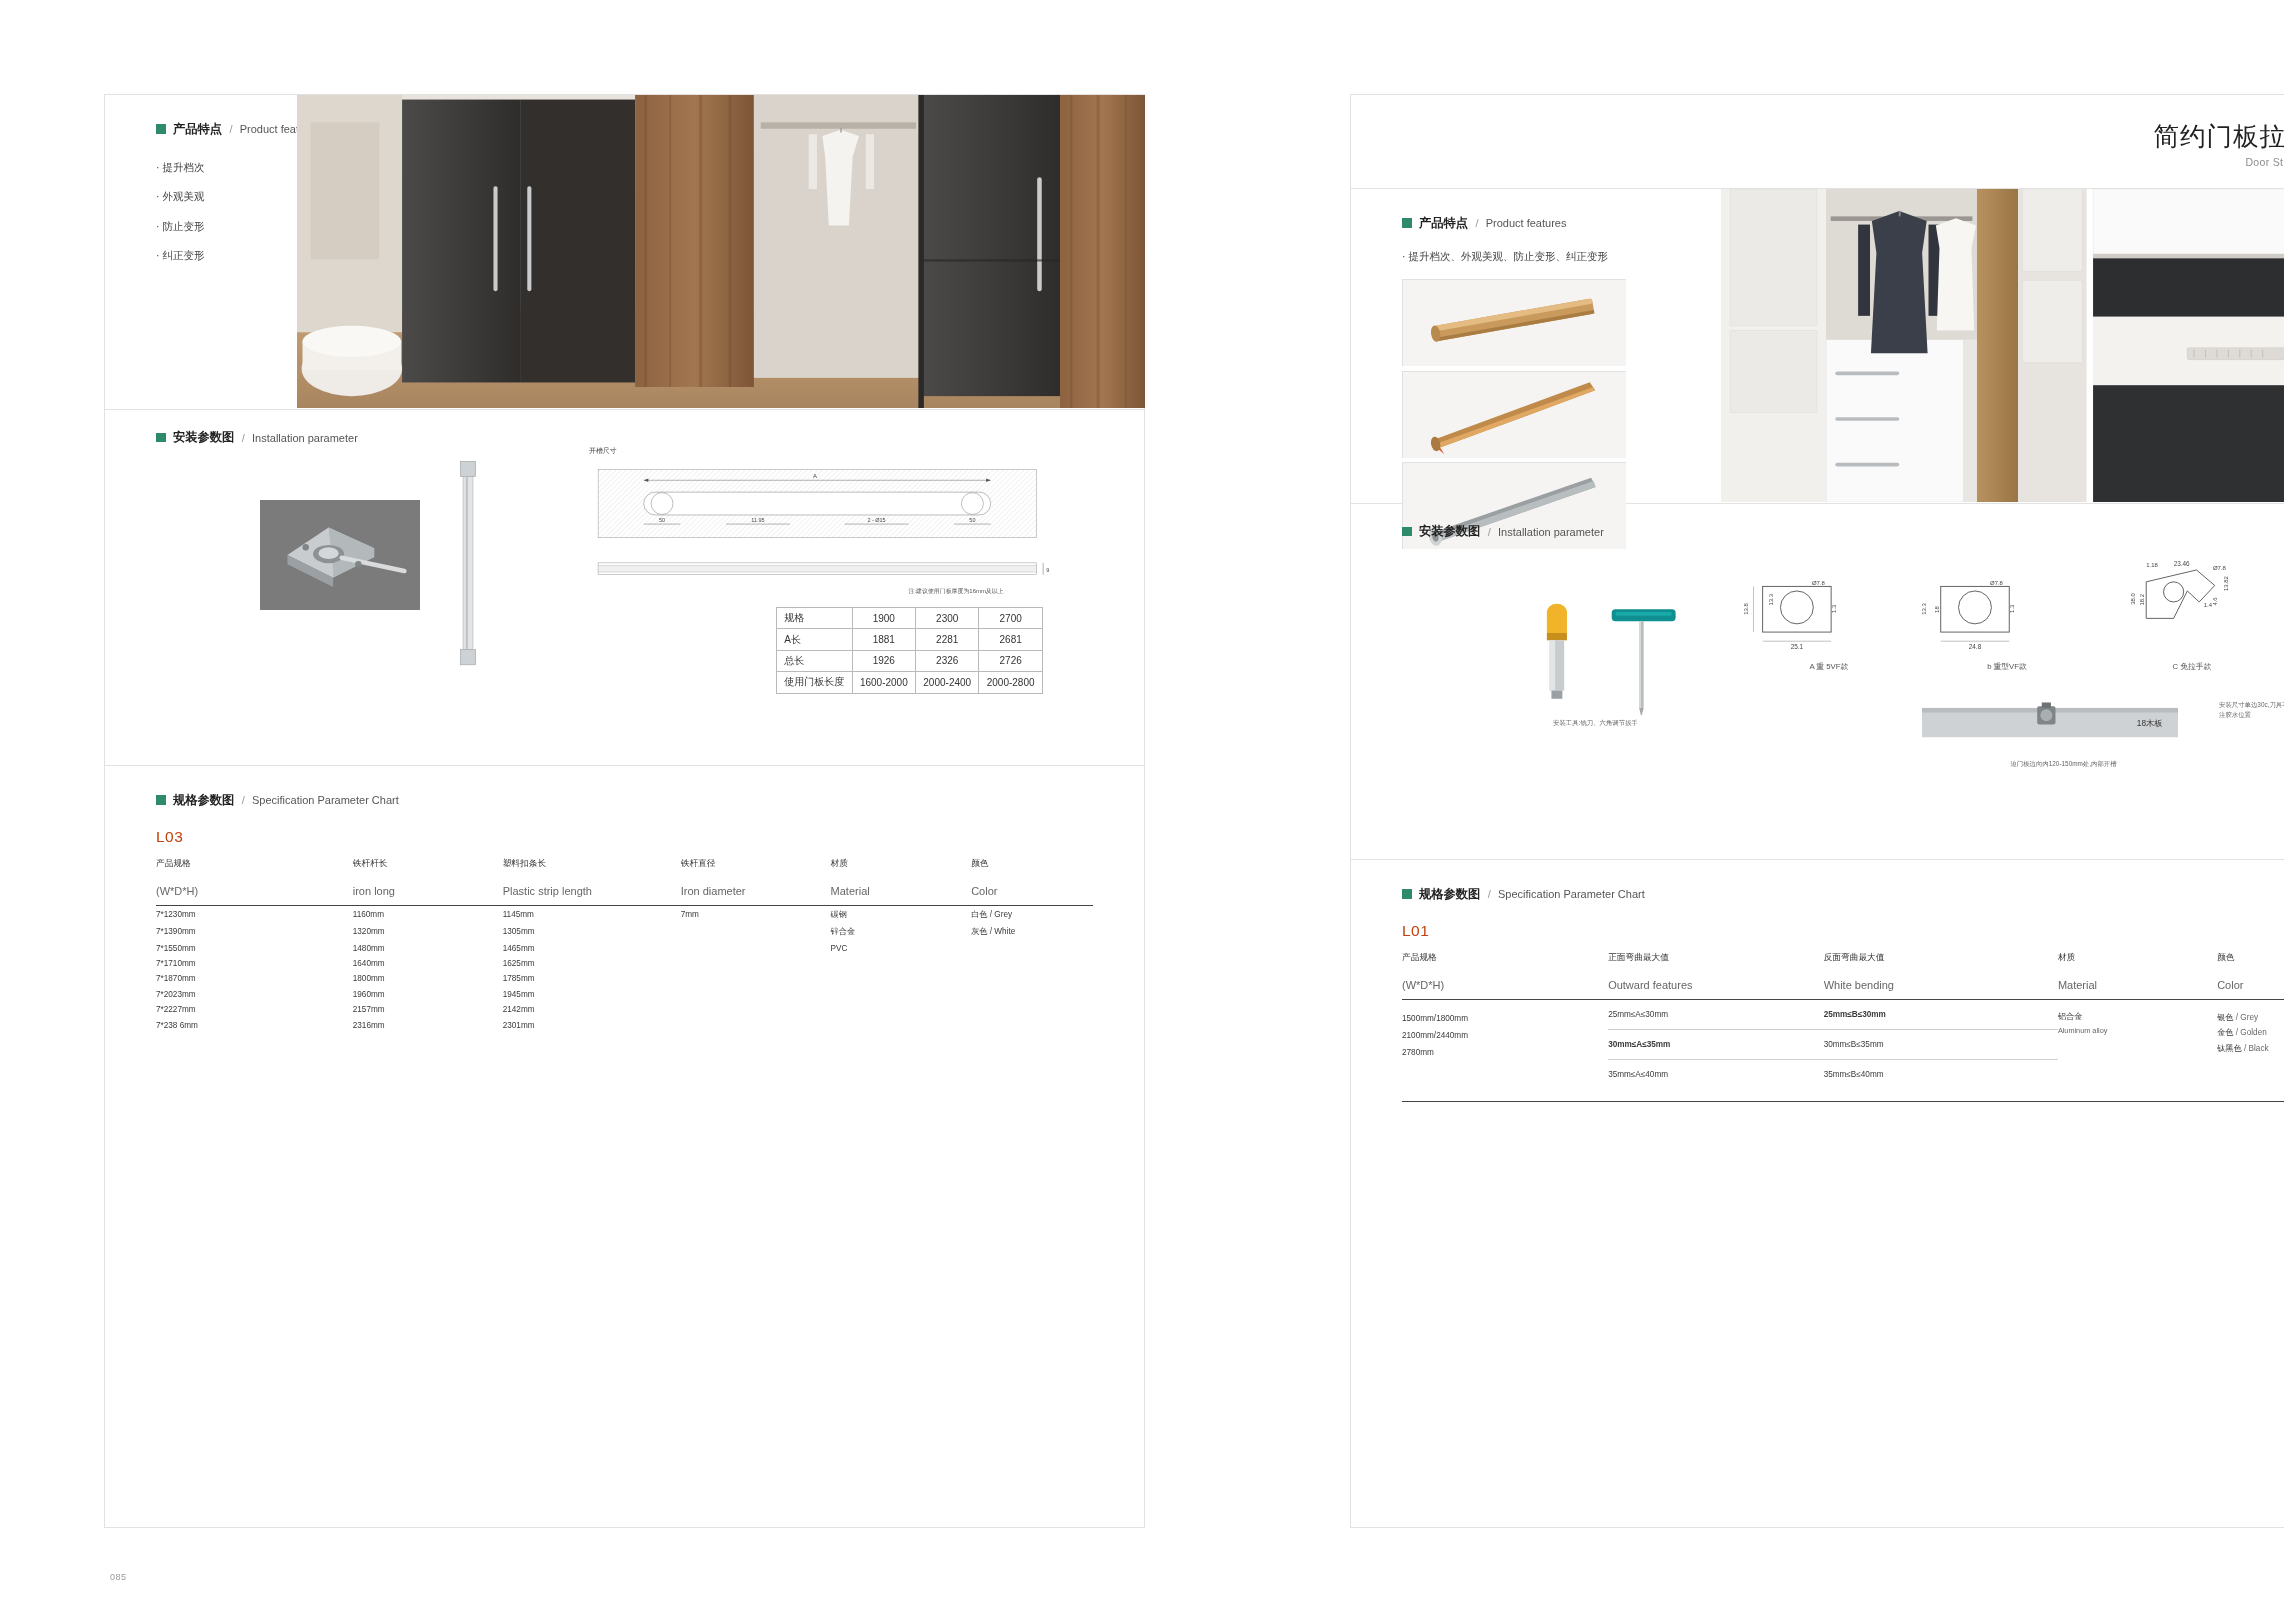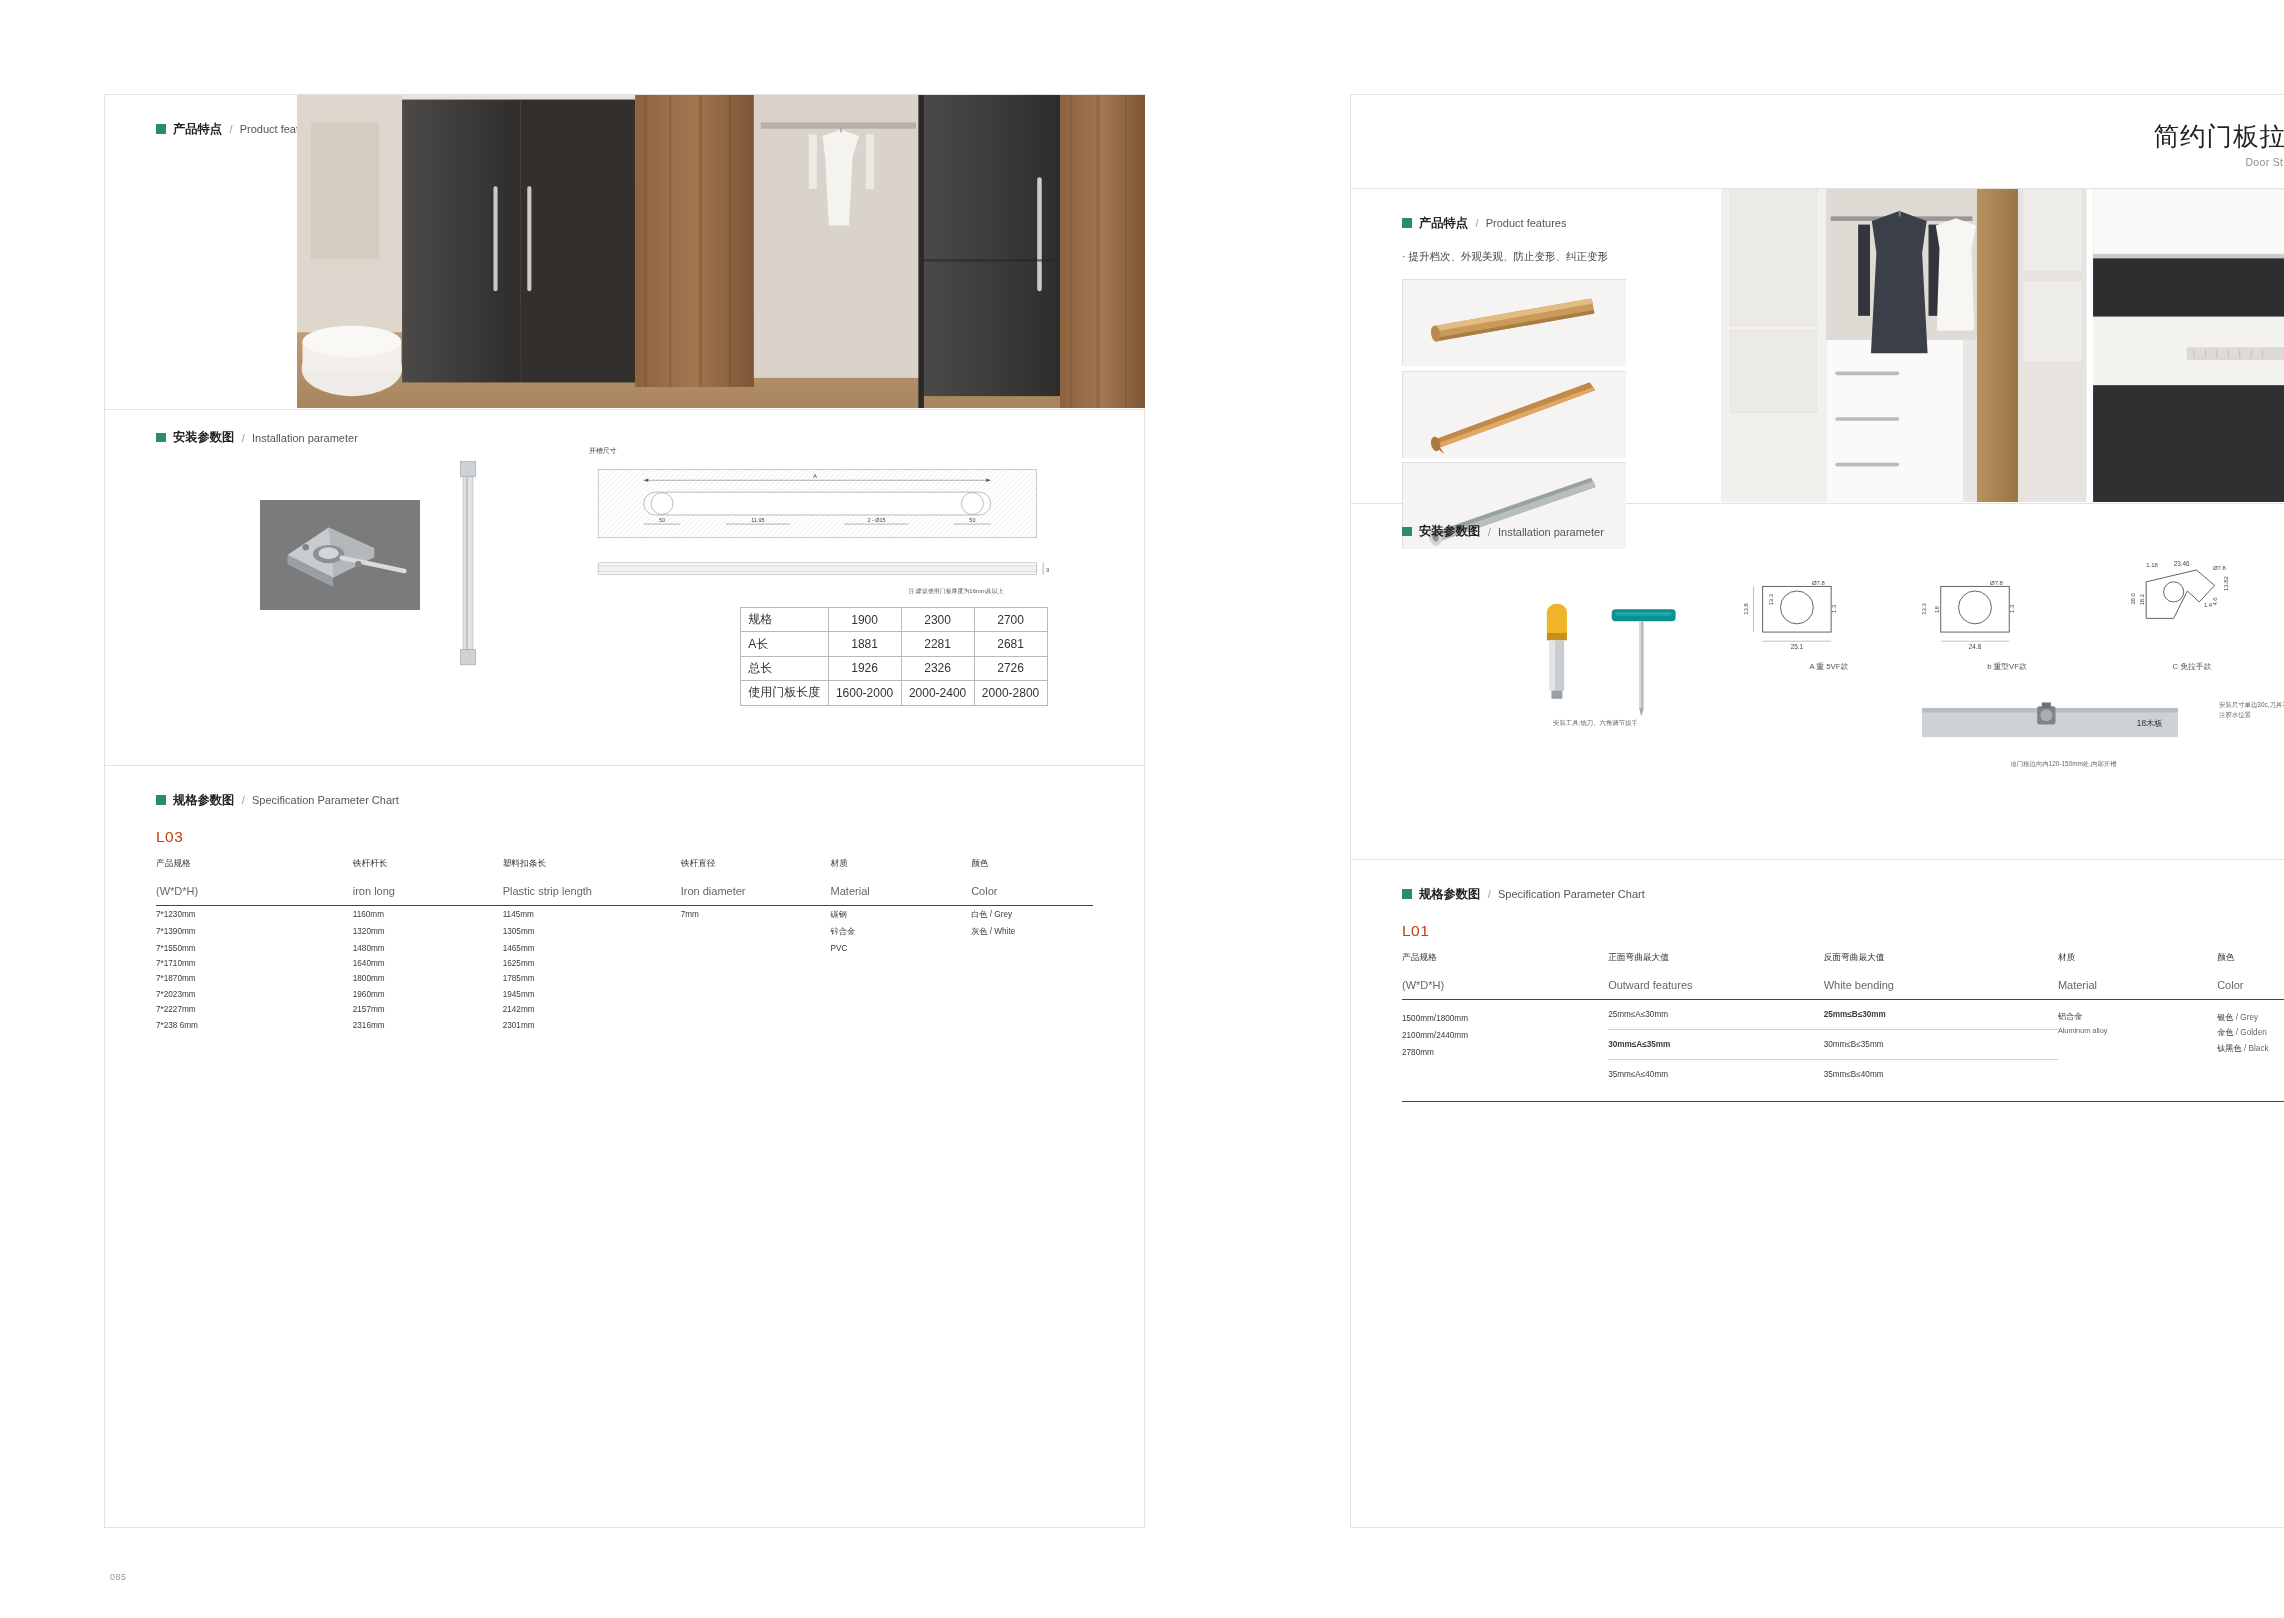--- a/index.html
+++ b/index.html
@@ -71,37 +71,43 @@
   .page-num {
     position: absolute; bottom: 36px; font-size: 9px; color: #9a9a9a;
     letter-spacing: 0.5px;
   }
   .pn-left { left: 110px; }
 
   
   .lbl { font-size: 6.9px; color: #444; }
   .note { font-size: 6.4px; color: #666; }
 
-  table.dim { border-collapse: collapse; font-size: 12px; color:#333; }
+  table.dim { border-collapse: collapse; font-size: 10px; color:#333;margin-left:36px; }
   table.dim td { border: 0.5px solid #b9b9b9; padding: 3.2px 7.3px; text-align: center; }
   table.dim td.hd { text-align: left; }
 </style>
 </head>
 <body>
 
 <div class="page page-left">
 
 
   <div class="features-row">
     <div class="features-left">
       <div class="sec-head">
         <span class="sec-sq"></span>
         <span class="sec-cn">产品特点</span>
         <span class="sec-sep">/</span>
         <span class="sec-en">Product features</span>
+      </div>
+      <div class="feat-list">
+        <div class="feat-item">· 提升档次</div>
+        <div class="feat-item">· 外观美观</div>
+        <div class="feat-item">· 防止变形</div>
+        <div class="feat-item">· 纠正变形</div>
       </div>
     </div>
 
     <div class="hero-img" style="left:192px;right:0;">
       <svg width="848" height="313" viewBox="0 0 1856 686" preserveAspectRatio="none">
         <defs>
           <linearGradient id="wall" x1="0" y1="0" x2="0" y2="1">
             <stop offset="0%" stop-color="#e8e3dc"></stop>
               <stop offset="100%" stop-color="#cfc7bd"></stop>
           </linearGradient>

